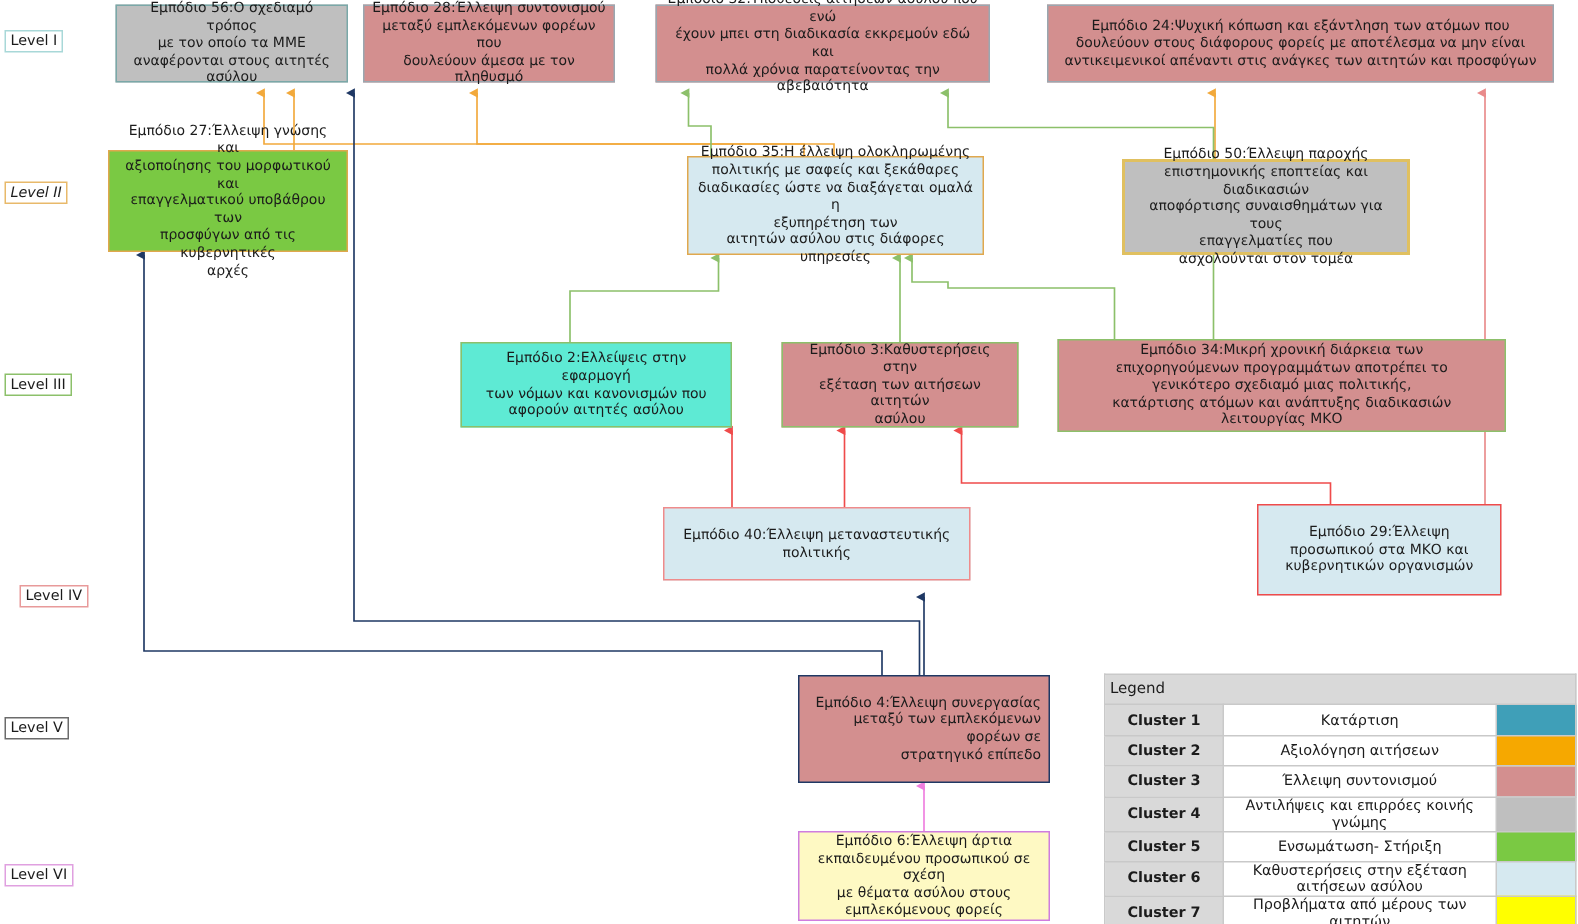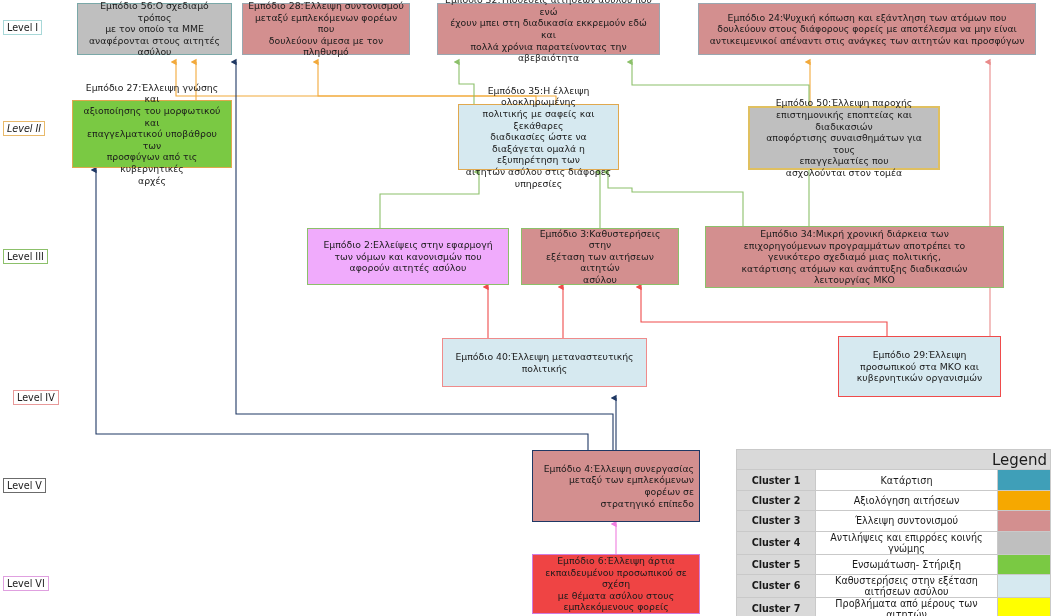--- a/index.html
+++ b/index.html
@@ -49,22 +49,22 @@
   }
   #legend td,#legend th{
     border:1px solid #c9c9c9;
     height:19.4px;
     padding:0 3px;
     color:#1b1b1b;
     font-weight:normal;
   }
   #legend .lg-title{
     background:#d9d9d9;
-    text-align:right;
-    font-size:15px;
+    text-align:left;
+    font-size:10px;
     margin-left:41px;
   }
   #legend .lg-key{
     background:#d9d9d9;
     width:72px;
     text-align:center;
     font-weight:bold;
   }
   #legend .lg-desc{
     background:#ffffff;
@@ -166,33 +166,33 @@
   <div class="node" style="left:698px;top:3px;width:338px;height:52px;background:#d38f8f;border:1.5px solid #9aa7b0;text-align:center;">Εμπόδιο 24:Ψυχική κόπωση και εξάντληση των ατόμων που
 δουλεύουν στους διάφορους φορείς με αποτέλεσμα να μην είναι
 αντικειμενικοί απέναντι στις ανάγκες των αιτητών και προσφύγων</div>
 
   <div class="node" style="left:48px;top:100px;width:160px;height:68px;background:#7ac943;border:1.5px solid #e0a84e;margin-left:24px;">Εμπόδιο 27:Έλλειψη γνώσης και
 αξιοποίησης του μορφωτικού και
 επαγγελματικού υποβάθρου των
 προσφύγων από τις κυβερνητικές
 αρχές</div>
 
-  <div class="node" style="left:458px;top:104px;width:161px;height:66px;background:#d6e9f0;border:1.5px solid #e0a84e;">Εμπόδιο 35:Η έλλειψη ολοκληρωμένης
+  <div class="node" style="left:458px;top:104px;width:198px;height:66px;background:#d6e9f0;border:1.5px solid #e0a84e;">Εμπόδιο 35:Η έλλειψη ολοκληρωμένης
 πολιτικής με σαφείς και ξεκάθαρες
 διαδικασίες ώστε να διαξάγεται ομαλά η
 εξυπηρέτηση των
 αιτητών ασύλου στις διάφορες υπηρεσίες</div>
 
   <div class="node" style="left:748px;top:106px;width:192px;height:64px;background:#bfbfbf;border:2px solid #e0c060;">Εμπόδιο 50:Έλλειψη παροχής
 επιστημονικής εποπτείας και διαδικασιών
 αποφόρτισης συναισθημάτων για τους
 επαγγελματίες που
 ασχολούνται στον τομέα</div>
 
-  <div class="node" style="left:307px;top:228px;width:202px;height:57px;background:#f0abfc;border:1.5px solid #8cc06a;">Εμπόδιο 2:Ελλείψεις στην εφαρμογή
+  <div class="node" style="left:307px;top:228px;width:181px;height:57px;background:#5eead4;border:1.5px solid #8cc06a;">Εμπόδιο 2:Ελλείψεις στην εφαρμογή
 των νόμων και κανονισμών που
 αφορούν αιτητές ασύλου</div>
 
   <div class="node" style="left:521px;top:228px;width:158px;height:57px;background:#d38f8f;border:1.5px solid #8cc06a;">Εμπόδιο 3:Καθυστερήσεις στην
 εξέταση των αιτήσεων αιτητών
 ασύλου</div>
 
   <div class="node" style="left:705px;top:226px;width:299px;height:62px;background:#d38f8f;border:1.5px solid #8cc06a;">Εμπόδιο 34:Μικρή χρονική διάρκεια των
 επιχορηγούμενων προγραμμάτων αποτρέπει το
 γενικότερο σχεδιαμό μιας πολιτικής,
@@ -203,21 +203,21 @@
 πολιτικής</div>
 
   <div class="node" style="left:838px;top:336px;width:163px;height:61px;background:#d6e9f0;border:1.5px solid #ef4b4b;">Εμπόδιο 29:Έλλειψη
 προσωπικού στα ΜΚΟ και
 κυβερνητικών οργανισμών</div>
 
   <div class="node" style="left:532px;top:450px;width:168px;height:72px;background:#d38f8f;border:1.5px solid #1f3864;text-align:right;">Εμπόδιο 4:Έλλειψη συνεργασίας
 μεταξύ των εμπλεκόμενων φορέων σε
 στρατηγικό επίπεδο</div>
 
-  <div class="node" style="left:532px;top:554px;width:168px;height:60px;background:#ef4444;border:1.5px solid #cf7ddf;">Εμπόδιο 6:Έλλειψη άρτια
+  <div class="node" style="left:532px;top:554px;width:168px;height:60px;background:#fef9c3;border:1.5px solid #cf7ddf;">Εμπόδιο 6:Έλλειψη άρτια
 εκπαιδευμένου προσωπικού σε σχέση
 με θέματα ασύλου στους
 εμπλεκόμενους φορείς</div>
 
   <table id="legend">
     <tbody>
         <tr>
       <th class="lg-title" colspan="3">Legend</th>
     </tr>
     <tr>

